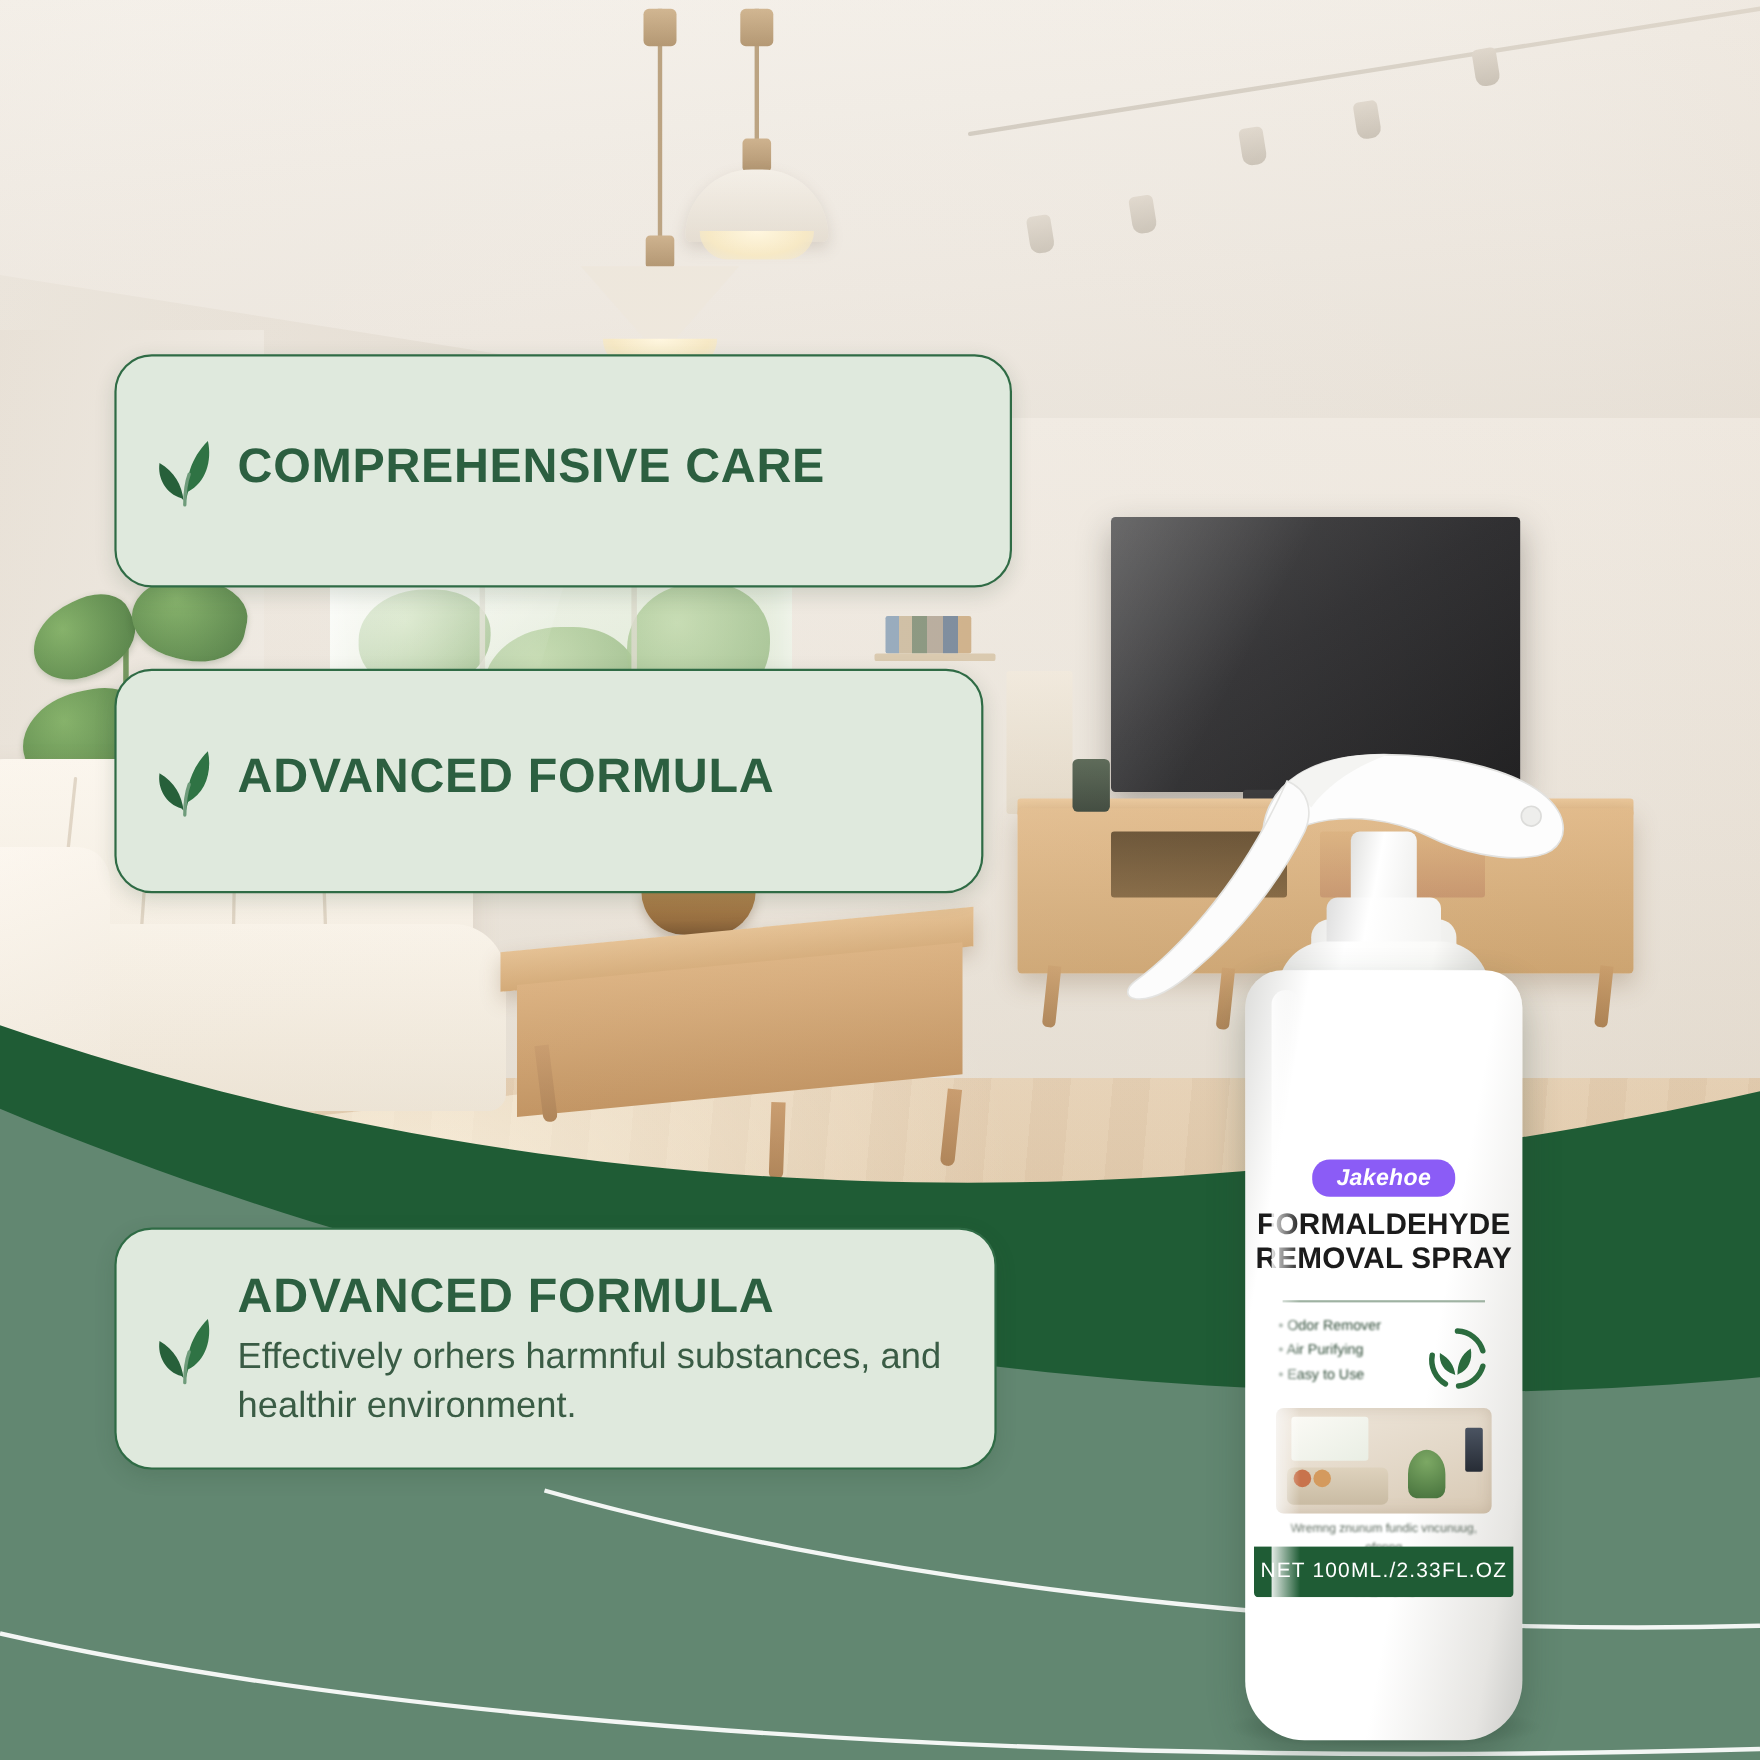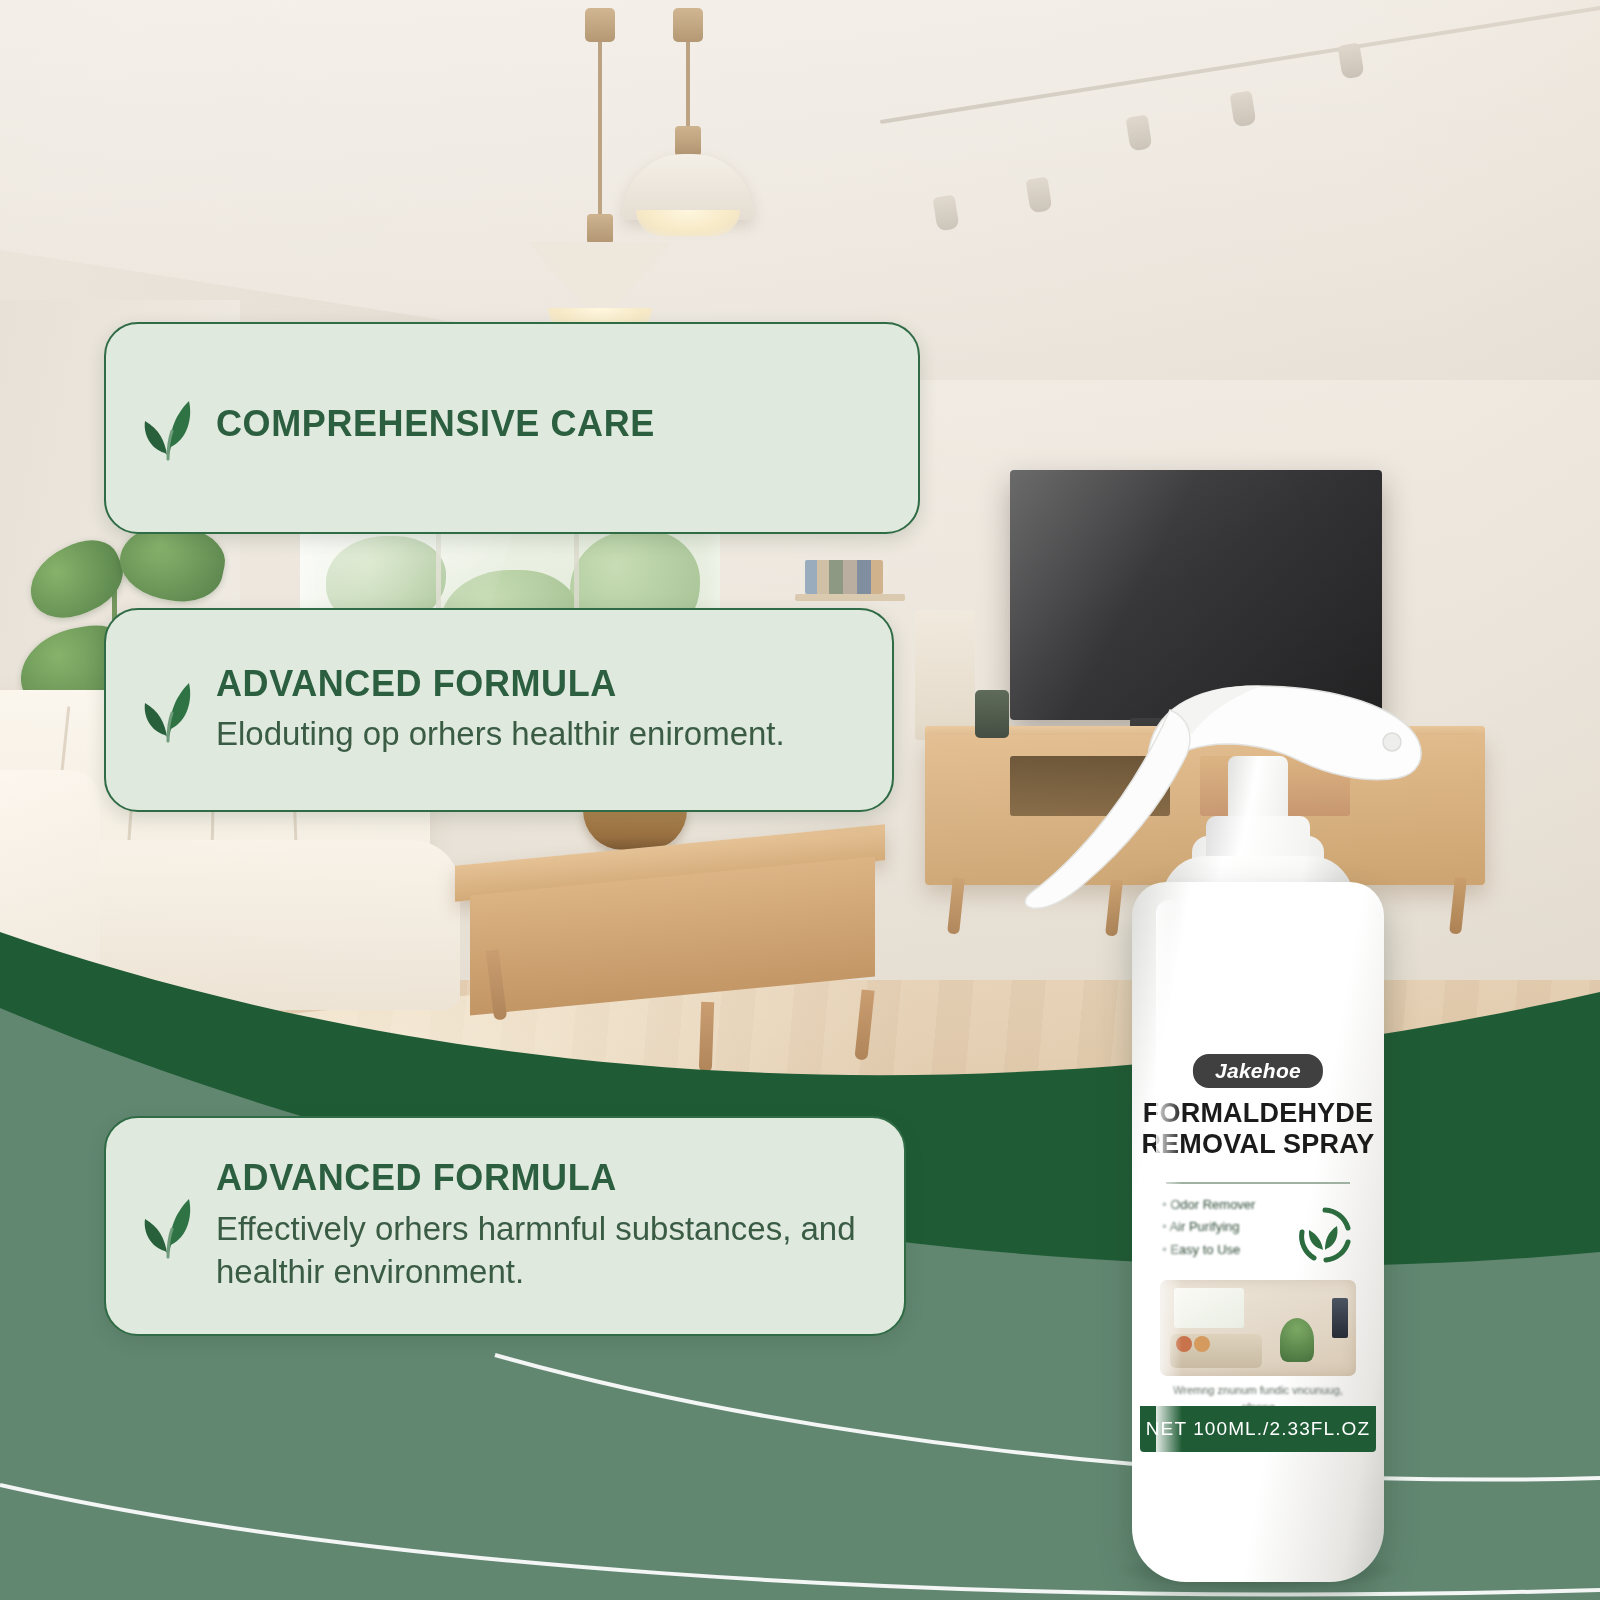--- a/index.html
+++ b/index.html
@@ -258,21 +258,21 @@
     padding:26px 34px 26px 26px;
   }
   .card-icon {
     flex:0 0 auto;
     width:74px; height:84px;
     display:flex; align-items:center; justify-content:center;
     margin-right:10px;
   }
   .card-text { display:flex; flex-direction:column; justify-content:center; }
   .card-title {
-    font-size:36px;
+    font-size:44px;
     font-weight:bold;
     letter-spacing:.6px;
     color:#2c5f40;
     line-height:1.12;
     margin-bottom:8px;
   }
   .card-body {
     font-size:33px;
     color:#3a5c45;
     line-height:1.32;
@@ -319,21 +319,21 @@
     position:absolute; left:10px; top:48px; width:190px; height:206px;
   }
 
   .btl-label {
     position:absolute; left:130px; top:372px; width:236px; height:420px;
     overflow:hidden;
     border-radius:4px;
   }
   .label-brand {
     position:absolute; left:50%; top:22px; transform:translateX(-50%);
-    background:#404040; color:#ffffff;
+    background:#8b5cf6; color:#ffffff;
     font-size:21px; font-weight:bold; font-style:italic;
     padding:5px 22px; border-radius:16px;
     white-space:nowrap;
     letter-spacing:.3px;
   }
   .label-title {
     position:absolute; left:0; right:0; top:66px;
     text-align:center; color:#1b1b1b;
     font-size:27px; font-weight:bold; line-height:1.14;
     letter-spacing:.2px;
@@ -525,21 +525,20 @@
   <div class="card" id="card-2">
     <div class="card-icon">
       <svg width="60" height="66" viewBox="0 0 60 66" aria-hidden="true">
         <path d="M30,60 C30,40 34,22 50,6 C54,24 48,44 32,52 Z" fill="#2f7344"></path>
         <path d="M28,60 C26,46 20,34 6,26 C4,40 12,54 26,58 Z" fill="#27603a"></path>
         <path d="M29,64 C29,52 30,44 33,36" stroke="#6f9c7b" stroke-width="3" fill="none" stroke-linecap="round"></path>
       </svg>
     </div>
     <div class="card-text">
       <div class="card-title">ADVANCED FORMULA</div>
-      <div class="card-body">Eloduting op orhers healthir eniroment.</div>
     </div>
   </div>
 
   <div class="card" id="card-3">
     <div class="card-icon">
       <svg width="60" height="66" viewBox="0 0 60 66" aria-hidden="true">
         <path d="M30,60 C30,40 34,22 50,6 C54,24 48,44 32,52 Z" fill="#2f7344"></path>
         <path d="M28,60 C26,46 20,34 6,26 C4,40 12,54 26,58 Z" fill="#27603a"></path>
         <path d="M29,64 C29,52 30,44 33,36" stroke="#6f9c7b" stroke-width="3" fill="none" stroke-linecap="round"></path>
       </svg>

